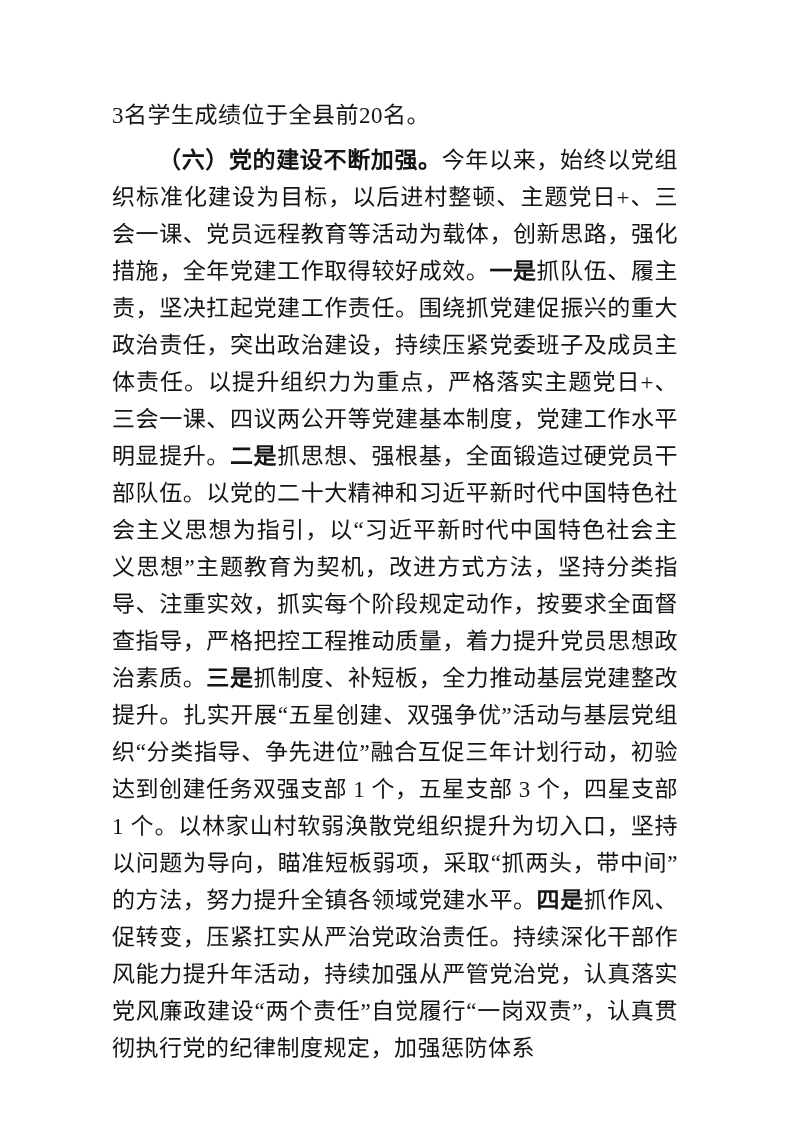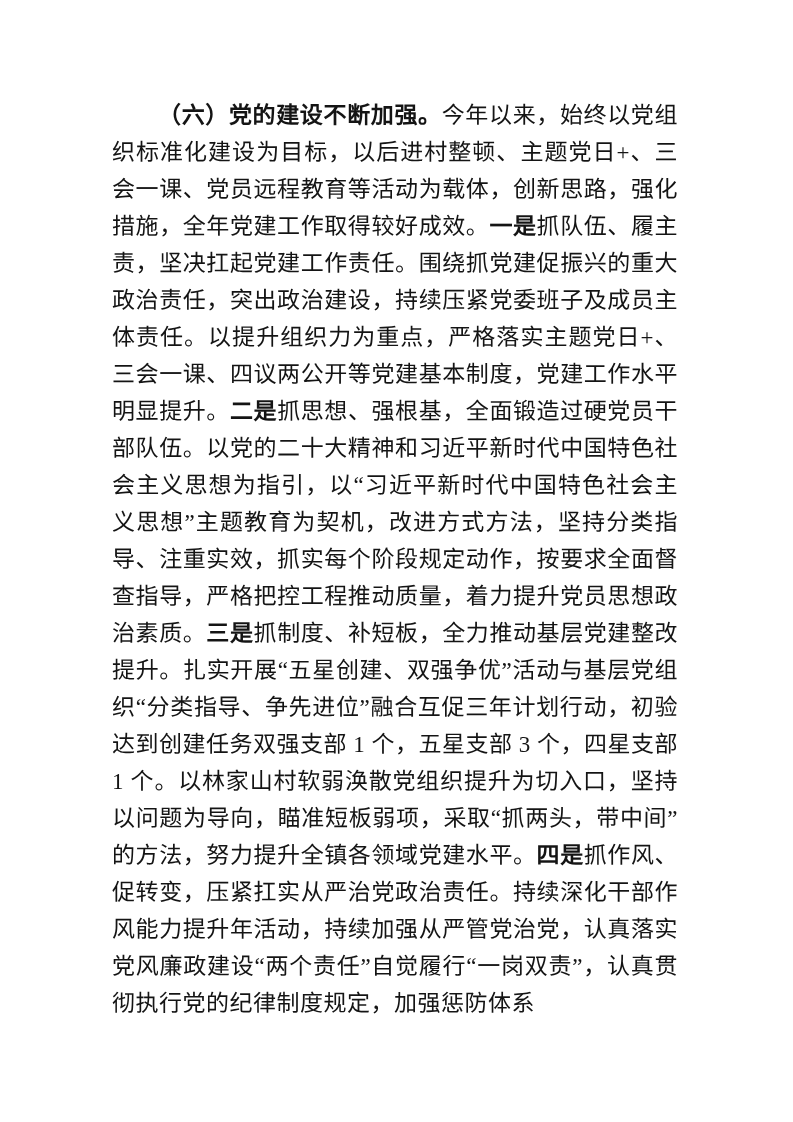--- a/index.html
+++ b/index.html
@@ -44,15 +44,16 @@
   }
   .bold {
     font-weight: bold;
   }
 </style>
 </head>
 <body>
 
 <div class="page">
   <div class="doc-body">
+      <p class="para"><span>3名学生成绩位于全县前20名。</span></p>
       <p class="para indent"><span class="bold">（六）党的建设不断加强。</span><span>今年以来，始终以党组织标准化建设为目标，以后进村整顿、主题党日+、三会一课、党员远程教育等活动为载体，创新思路，强化措施，全年党建工作取得较好成效。</span><span class="bold">一是</span><span>抓队伍、履主责，坚决扛起党建工作责任。围绕抓党建促振兴的重大政治责任，突出政治建设，持续压紧党委班子及成员主体责任。以提升组织力为重点，严格落实主题党日+、三会一课、四议两公开等党建基本制度，党建工作水平明显提升。</span><span class="bold">二是</span><span>抓思想、强根基，全面锻造过硬党员干部队伍。以党的二十大精神和习近平新时代中国特色社会主义思想为指引，以“习近平新时代中国特色社会主义思想”主题教育为契机，改进方式方法，坚持分类指导、注重实效，抓实每个阶段规定动作，按要求全面督查指导，严格把控工程推动质量，着力提升党员思想政治素质。</span><span class="bold">三是</span><span>抓制度、补短板，全力推动基层党建整改提升。扎实开展“五星创建、双强争优”活动与基层党组织“分类指导、争先进位”融合互促三年计划行动，初验达到创建任务双强支部 1 个，五星支部 3 个，四星支部 1 个。以林家山村软弱涣散党组织提升为切入口，坚持以问题为导向，瞄准短板弱项，采取“抓两头，带中间”的方法，努力提升全镇各领域党建水平。</span><span class="bold">四是</span><span>抓作风、促转变，压紧扛实从严治党政治责任。持续深化干部作风能力提升年活动，持续加强从严管党治党，认真落实党风廉政建设“两个责任”自觉履行“一岗双责”，认真贯彻执行党的纪律制度规定，加强惩防体系</span></p>
     </div>
 </div>
 
 </body></html>

